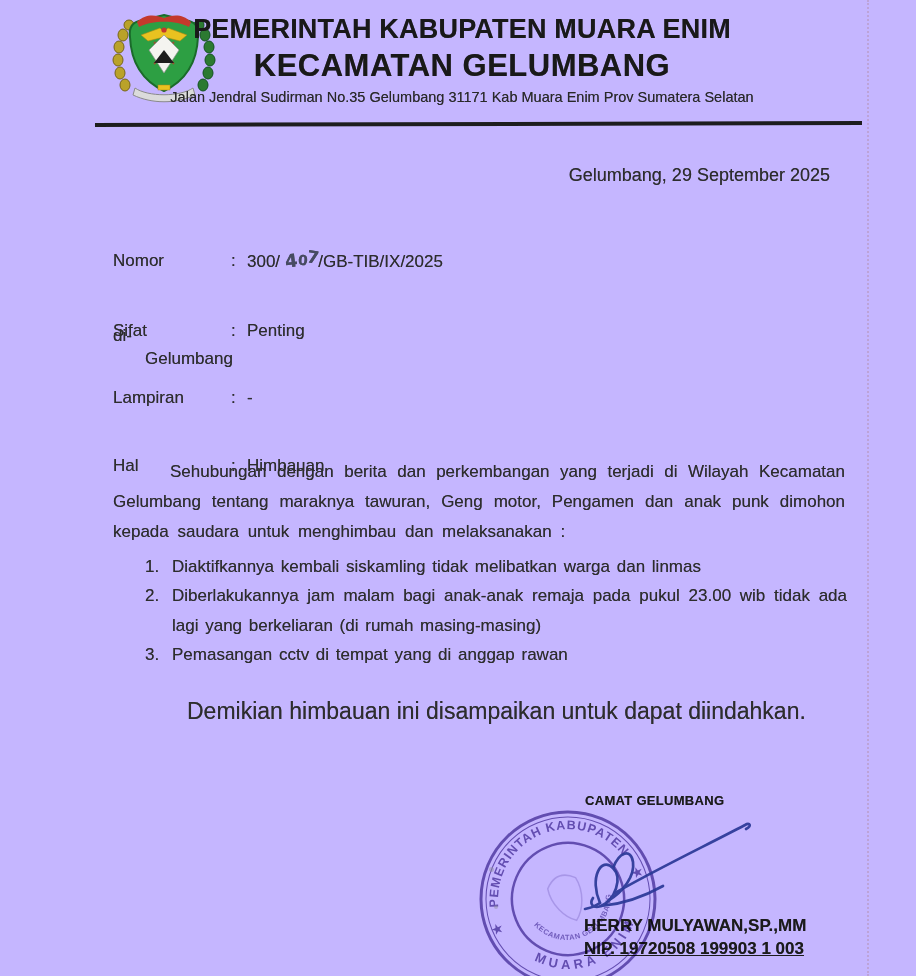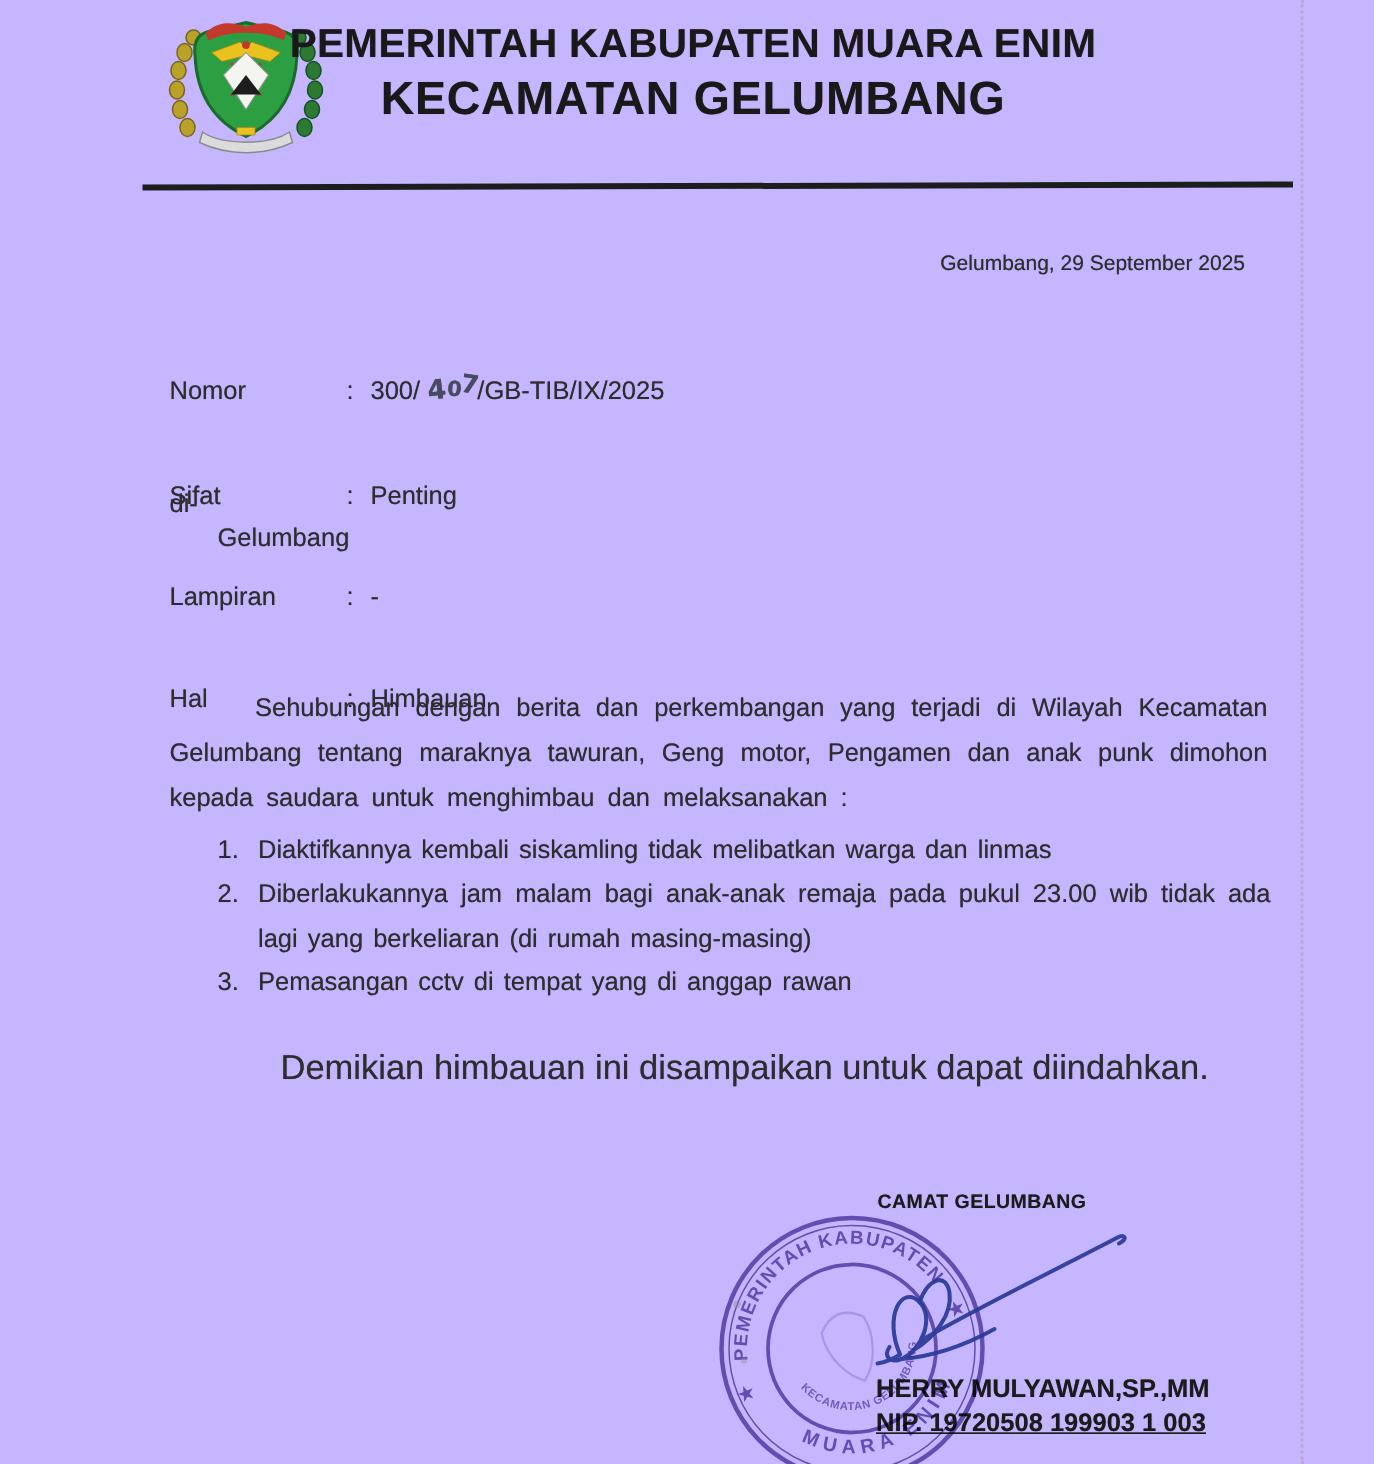--- a/index.html
+++ b/index.html
@@ -17,21 +17,21 @@
 
   
   .logo{position:absolute;left:110px;top:6px;width:108px;height:100px;}
   .lh-text{position:absolute;left:8px;top:12px;width:908px;text-align:center;}
   .lh1{font-size:27px;font-weight:bold;color:#1b1b1b;letter-spacing:0.2px;line-height:34px;}
   .lh2{font-size:31px;font-weight:bold;color:#1b1b1b;letter-spacing:0.5px;line-height:37px;margin-top:1px;}
   .lh3{font-size:14.5px;color:#2b2b2b;margin-top:5px;}
   .rule{position:absolute;left:95px;top:122px;width:767px;height:4px;background:#1f1f1f;transform:rotate(-0.15deg);}
 
   
-  .dateline{position:absolute;top:164px;right:86px;font-size:14px;line-height:22px;}
+  .dateline{position:absolute;top:164px;right:86px;font-size:18px;line-height:22px;}
 
   
   .meta{position:absolute;left:113px;top:205px;font-size:17px;}
   .meta-row{display:flex;line-height:23.7px;margin-top:44px;}
   .ml{width:118px;}
   .mc{width:16px;}
   .hand{display:inline-block;margin-left:5px;margin-right:-1px;color:#474c63;font-weight:600;font-family:"DejaVu Sans",sans-serif;}
   .hd{display:inline-block;}
   .hd.h1{transform:rotate(-7deg);font-size:18px;}
   .hd.h2{font-size:14px;transform:translateY(-2px) rotate(4deg);}
@@ -103,20 +103,21 @@
       <path d="M54 44 L64 57 L44 57 Z" fill="#1f1f1f"></path>
 
       <path d="M25 82 C38 91 70 91 83 82 L85 89 C66 98 42 98 23 89 Z" fill="#d9d9d9" stroke="#8a8a8a" stroke-width="1"></path>
       <rect x="48" y="79" width="12" height="5" fill="#e7c122" stroke="#a8861a" stroke-width="0.5"></rect>
     </svg>
   </div>
 
   <div class="lh-text">
     <div class="lh1 txt">PEMERINTAH KABUPATEN MUARA ENIM</div>
     <div class="lh2 txt">KECAMATAN GELUMBANG</div>
+    <div class="lh3 txt">Jalan Jendral Sudirman No.35 Gelumbang 31171 Kab Muara Enim Prov Sumatera Selatan</div>
   </div>
   <div class="rule"></div>
 
   <div class="dateline txt">Gelumbang, 29 September 2025</div>
 
   <div class="meta">
     <div class="meta-row txt">
       <span class="ml">Nomor</span>
       <span class="mc">:</span>
       <span class="mv"><span>300/</span><span class="hand"><span class="hd h1">4</span><span class="hd h2">0</span><span class="hd h3">7</span></span><span>/GB-TIB/IX/2025</span></span>

